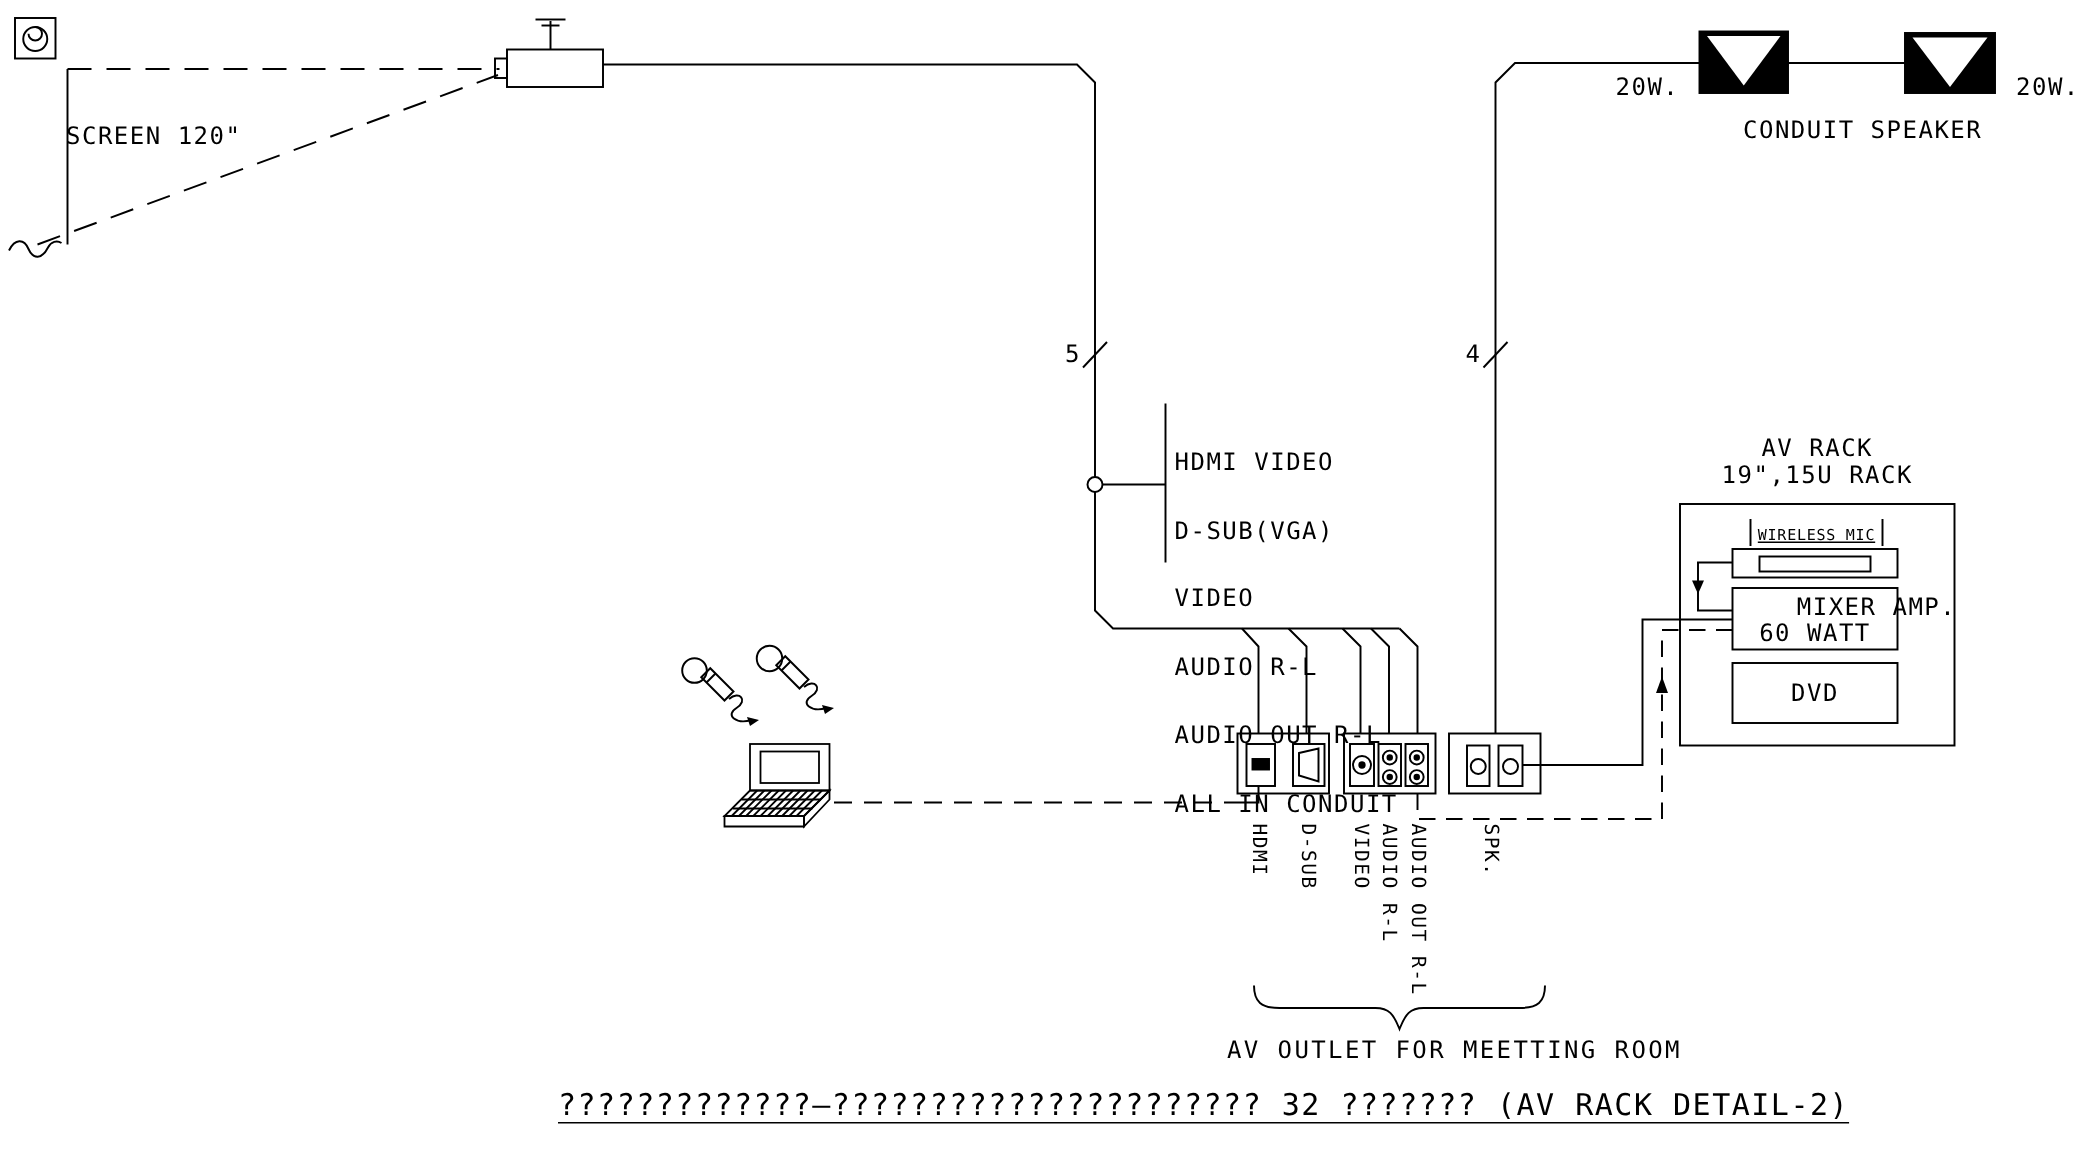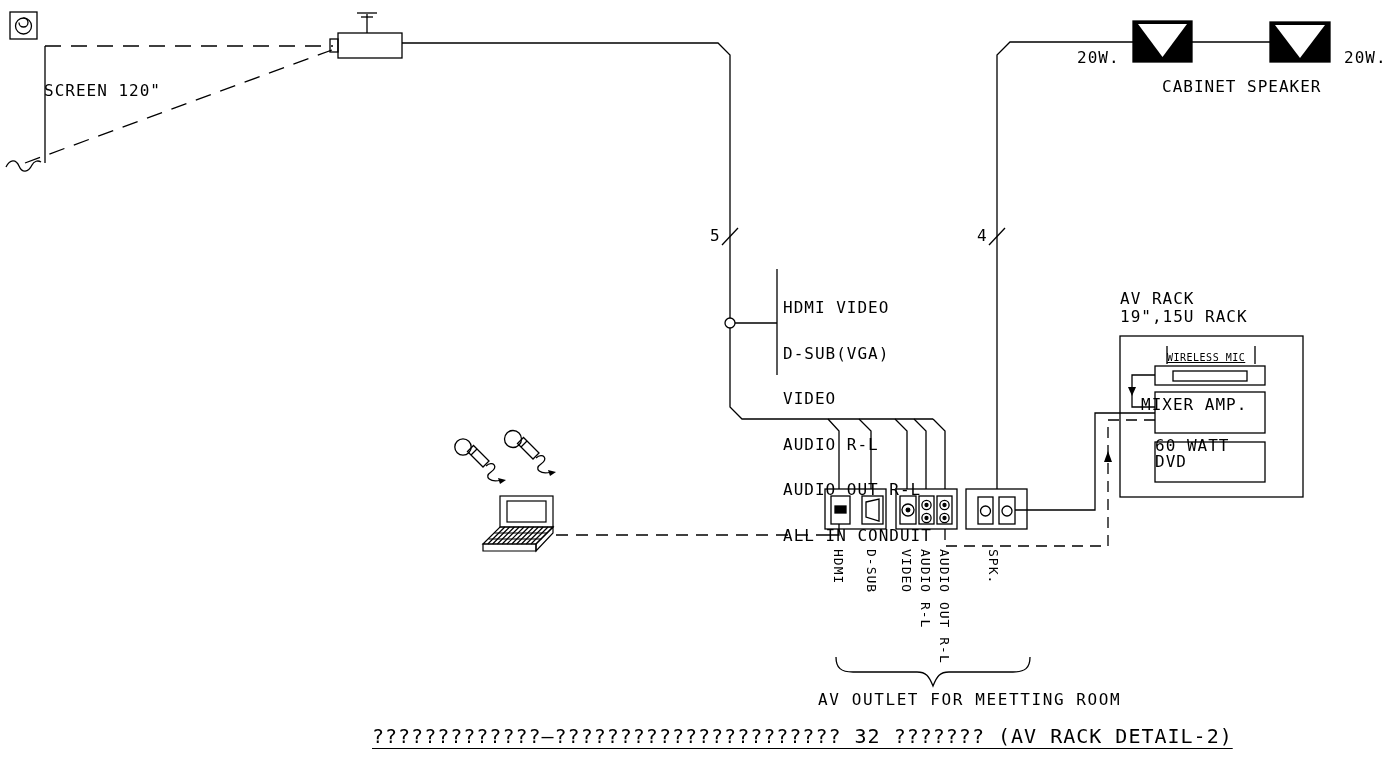--- a/index.html
+++ b/index.html
@@ -4,21 +4,21 @@
 <style>
   html,body{margin:0;padding:0;background:#ffffff;}
   #stage{
     position:relative;width:1391px;height:768px;background:#ffffff;
     font-family:"DejaVu Sans Mono","Liberation Mono",monospace;
     color:#000;overflow:hidden;
   }
   #linework{position:absolute;left:0;top:0;}
   .lbl{position:absolute;white-space:pre;font-size:16px;letter-spacing:1px;line-height:14px;}
   .small{font-size:10px;letter-spacing:0.5px;text-decoration:underline;}
-  .ctr{}
+  .ctr{text-align:center;}
   .vlbl{position:absolute;top:549px;writing-mode:vertical-rl;font-size:13px;letter-spacing:1px;white-space:pre;}
   .cablelist span{display:block;line-height:17.5px;}
   .caption{font-size:16px;letter-spacing:1.6px;}
   .title{
     font-size:20px;letter-spacing:1px;
     text-decoration:underline;text-underline-offset:5px;text-decoration-thickness:1px;
   }
 </style>
 </head>
 <body>
@@ -168,27 +168,27 @@
     <span>HDMI VIDEO</span>
     <span>D-SUB(VGA)</span>
     <span>VIDEO</span>
     <span>AUDIO R-L</span>
     <span>AUDIO OUT R-L</span>
     <span>ALL IN CONDUIT</span>
   </div>
 
   <div class="lbl" style="left:1077px;top:51px;">20W.</div>
   <div class="lbl" style="left:1344px;top:51px;">20W.</div>
-  <div class="lbl" style="left:1162px;top:80px;">CABINET SPEAKER</div>
+  <div class="lbl" style="left:1162px;top:80px;">CONDUIT SPEAKER</div>
 
   <div class="lbl ctr" style="left:1120px;top:292px;width:183px;">AV RACK</div>
   <div class="lbl ctr" style="left:1120px;top:310px;width:183px;">19",15U RACK</div>
   <div class="lbl ctr small" style="left:1167px;top:351px;width:88px;">WIRELESS MIC</div>
-  <div class="lbl ctr" style="left:1141px;top:398px;width:110px;">MIXER AMP.</div>
-  <div class="lbl ctr" style="left:1155px;top:439px;width:110px;">60 WATT</div>
+  <div class="lbl ctr" style="left:1196px;top:398px;width:110px;">MIXER AMP.</div>
+  <div class="lbl ctr" style="left:1155px;top:415px;width:110px;">60 WATT</div>
   <div class="lbl ctr" style="left:1155px;top:455px;width:110px;">DVD</div>
 
   <div class="vlbl" style="left:831px;">HDMI</div>
   <div class="vlbl" style="left:864px;">D-SUB</div>
   <div class="vlbl" style="left:899px;">VIDEO</div>
   <div class="vlbl" style="left:918px;">AUDIO R-L</div>
   <div class="vlbl" style="left:937px;">AUDIO OUT R-L</div>
   <div class="vlbl" style="left:986px;">SPK.</div>
 
   <div class="lbl caption" style="left:818px;top:693px;">AV OUTLET FOR MEETTING ROOM</div>

